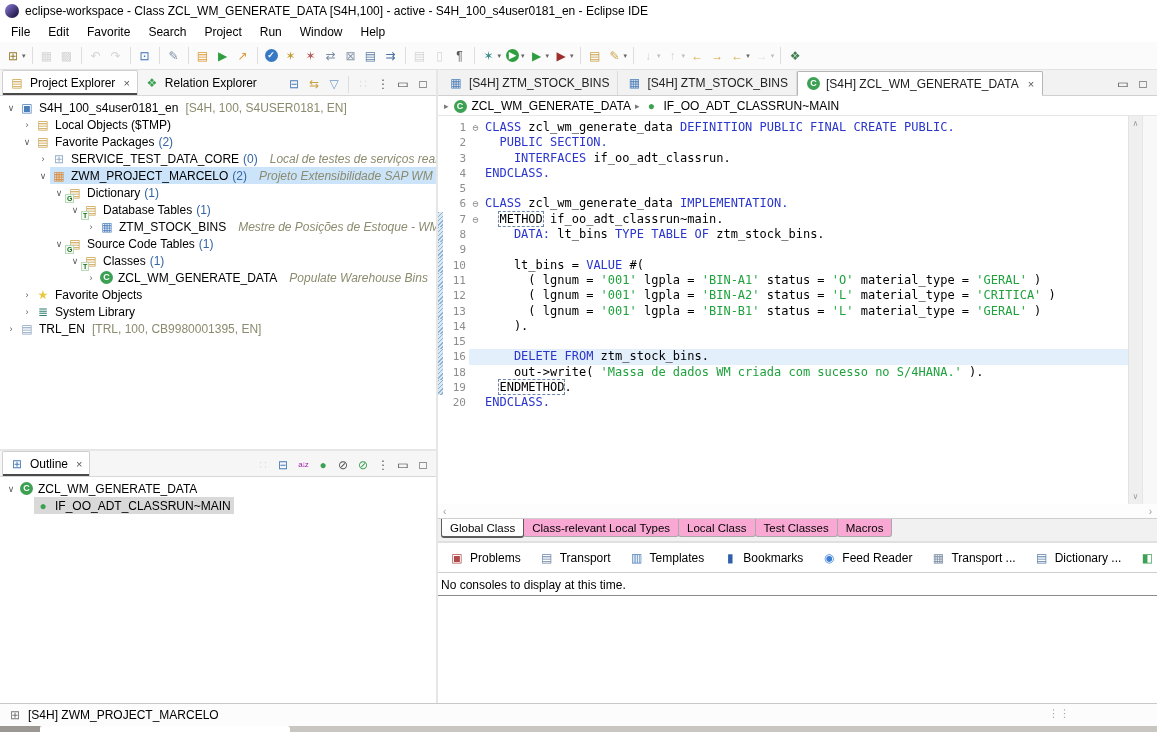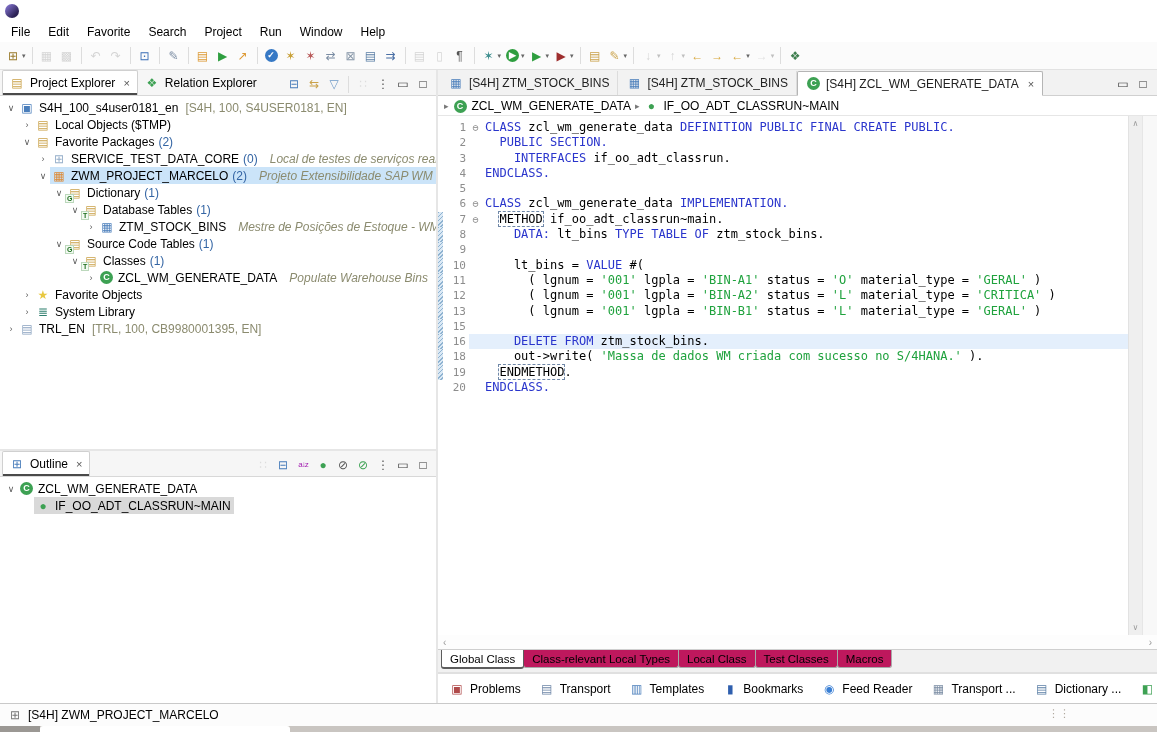--- a/index.html
+++ b/index.html
@@ -79,21 +79,21 @@
   .t-k { color:var(--kw,#2a35cc); }
   .t-s { color:var(--str,#1fa23d); }
   .t-p { color:#000; }
   .t-box { color:#000; outline:1px dashed #7088a8; }
   .vscroll { width:14px; flex:none; background:#efefef; border-left:1px solid #e2e2e2; display:flex; flex-direction:column; justify-content:space-between; align-items:center; color:#9a9a9a; font-size:8px; padding:3px 0; }
   .overview-ruler { width:15px; flex:none; background:#f8f8f8; border-left:1px solid #e6e6e6; }
   .hscroll { height:14px; flex:none; display:flex; justify-content:space-between; align-items:center; color:#9a9a9a; font-size:10px; padding:0 5px; background:#fdfdfd; }
 
   
   .ctab-row { height:23px; flex:none; background:#f1f1f1; display:flex; align-items:flex-start; padding-left:3px; border-top:1px solid #cfcfcf; }
-  .ctab { font-size:11.5px; padding:3px 8px 2px; background:#be185d; border:1px solid #a9a9a9; border-top:none; border-radius:0 0 3px 3px; margin-right:-1px; white-space:nowrap; }
+  .ctab { font-size:11.5px; padding:3px 8px 2px; background:#f9a8d4; border:1px solid #a9a9a9; border-top:none; border-radius:0 0 3px 3px; margin-right:-1px; white-space:nowrap; }
   .ctab.active { background:#fff; border-color:#5c5c5c; border-bottom-width:2px; position:relative; z-index:2; }
 
   
   .vtab-row { height:31px; flex:none; display:flex; align-items:center; gap:2px; padding:0 3px; background:#fff; border-top:2px solid #e0e0e0; overflow:hidden; }
   .vtab { display:flex; align-items:center; gap:5px; padding:5px 8px; white-space:nowrap; flex:none; }
 
   
   .console { height:131px; flex:none; border-top:1px solid #cfcfcf; background:#fff; display:flex; flex-direction:column; }
   .console-msg { font-size:12px; padding:5px 0 3px 3px; border-bottom:1px solid #8a8a8a; }
 
@@ -106,20 +106,21 @@
   .strip-dark { position:absolute; left:0; top:0; width:40px; height:6px; background:#9b9894; }
   .strip-pill { position:absolute; left:40px; top:0; width:250px; height:6px; background:#fff; border-radius:3px 3px 0 0; }
 </style>
 </head>
 <body>
 
 <div id="app">
 
   <div class="titlebar">
     <span class="logo"></span>
+    <span class="title-text">eclipse-workspace - Class ZCL_WM_GENERATE_DATA [S4H,100] - active - S4H_100_s4user0181_en - Eclipse IDE</span>
   </div>
 
   <div class="menubar" id="menubar">
       <span class="menu-item">File</span>
       <span class="menu-item">Edit</span>
       <span class="menu-item">Favorite</span>
       <span class="menu-item">Search</span>
       <span class="menu-item">Project</span>
       <span class="menu-item">Run</span>
       <span class="menu-item">Window</span>
@@ -658,20 +659,21 @@
             <div class="cline"><span class="cdiff"></span><span class="cnum">4</span><span class="cfold"></span><span class="ctext"><span class="t-k">ENDCLASS.</span></span></div>
             <div class="cline"><span class="cdiff"></span><span class="cnum">5</span><span class="cfold"></span><span class="ctext"></span></div>
             <div class="cline"><span class="cdiff"></span><span class="cnum">6</span><span class="cfold">⊖</span><span class="ctext"><span class="t-k">CLASS</span><span class="t-p"> zcl_wm_generate_data </span><span class="t-k">IMPLEMENTATION.</span></span></div>
             <div class="cline"><span class="cdiff chg"></span><span class="cnum">7</span><span class="cfold">⊖</span><span class="ctext"><span class="t-p">  </span><span class="t-box">METHOD</span><span class="t-p"> if_oo_adt_classrun~main.</span></span></div>
             <div class="cline"><span class="cdiff chg"></span><span class="cnum">8</span><span class="cfold"></span><span class="ctext"><span class="t-k">    DATA:</span><span class="t-p"> lt_bins </span><span class="t-k">TYPE TABLE OF</span><span class="t-p"> ztm_stock_bins.</span></span></div>
             <div class="cline"><span class="cdiff chg"></span><span class="cnum">9</span><span class="cfold"></span><span class="ctext"></span></div>
             <div class="cline"><span class="cdiff chg"></span><span class="cnum">10</span><span class="cfold"></span><span class="ctext"><span class="t-p">    lt_bins = </span><span class="t-k">VALUE</span><span class="t-p"> #(</span></span></div>
             <div class="cline"><span class="cdiff chg"></span><span class="cnum">11</span><span class="cfold"></span><span class="ctext"><span class="t-p">      ( lgnum = </span><span class="t-s">'001'</span><span class="t-p"> lgpla = </span><span class="t-s">'BIN-A1'</span><span class="t-p"> status = </span><span class="t-s">'O'</span><span class="t-p"> material_type = </span><span class="t-s">'GERAL'</span><span class="t-p"> )</span></span></div>
             <div class="cline"><span class="cdiff chg"></span><span class="cnum">12</span><span class="cfold"></span><span class="ctext"><span class="t-p">      ( lgnum = </span><span class="t-s">'001'</span><span class="t-p"> lgpla = </span><span class="t-s">'BIN-A2'</span><span class="t-p"> status = </span><span class="t-s">'L'</span><span class="t-p"> material_type = </span><span class="t-s">'CRITICA'</span><span class="t-p"> )</span></span></div>
             <div class="cline"><span class="cdiff chg"></span><span class="cnum">13</span><span class="cfold"></span><span class="ctext"><span class="t-p">      ( lgnum = </span><span class="t-s">'001'</span><span class="t-p"> lgpla = </span><span class="t-s">'BIN-B1'</span><span class="t-p"> status = </span><span class="t-s">'L'</span><span class="t-p"> material_type = </span><span class="t-s">'GERAL'</span><span class="t-p"> )</span></span></div>
+            <div class="cline"><span class="cdiff chg"></span><span class="cnum">14</span><span class="cfold"></span><span class="ctext"><span class="t-p">    ).</span></span></div>
             <div class="cline"><span class="cdiff chg"></span><span class="cnum">15</span><span class="cfold"></span><span class="ctext"></span></div>
             <div class="cline hl"><span class="cdiff chg"></span><span class="cnum">16</span><span class="cfold"></span><span class="ctext"><span class="t-k">    DELETE FROM</span><span class="t-p"> ztm_stock_bins.</span></span></div>
             <div class="cline"><span class="cdiff chg"></span><span class="cnum">18</span><span class="cfold"></span><span class="ctext"><span class="t-p">    out-&gt;write( </span><span class="t-s">'Massa de dados WM criada com sucesso no S/4HANA.'</span><span class="t-p"> ).</span></span></div>
             <div class="cline"><span class="cdiff chg"></span><span class="cnum">19</span><span class="cfold"></span><span class="ctext"><span class="t-p">  </span><span class="t-box">ENDMETHOD</span><span class="t-p">.</span></span></div>
             <div class="cline"><span class="cdiff"></span><span class="cnum">20</span><span class="cfold"></span><span class="ctext"><span class="t-k">ENDCLASS.</span></span></div>
           </div>
         <div class="vscroll">
           <span>∧</span>
           <span>∨</span>
         </div>
@@ -734,20 +736,23 @@
             </span>
             <span>Dictionary ...</span>
           </div>
           <div class="vtab">
             <span class="ic" style="color: rgb(61, 161, 83);">
               <span class="g">◧</span>
             </span>
           </div>
         </div>
 
+      <div class="console">
+        <div class="console-msg">No consoles to display at this time.</div>
+      </div>
 
     </div>
 
   </div>
 
   <div class="statusbar">
     <span id="status-icon"><span class="ic" style="color: rgb(119, 119, 119);">
           <span class="g">⊞</span>
         </span></span>
     <span>[S4H] ZWM_PROJECT_MARCELO</span>

